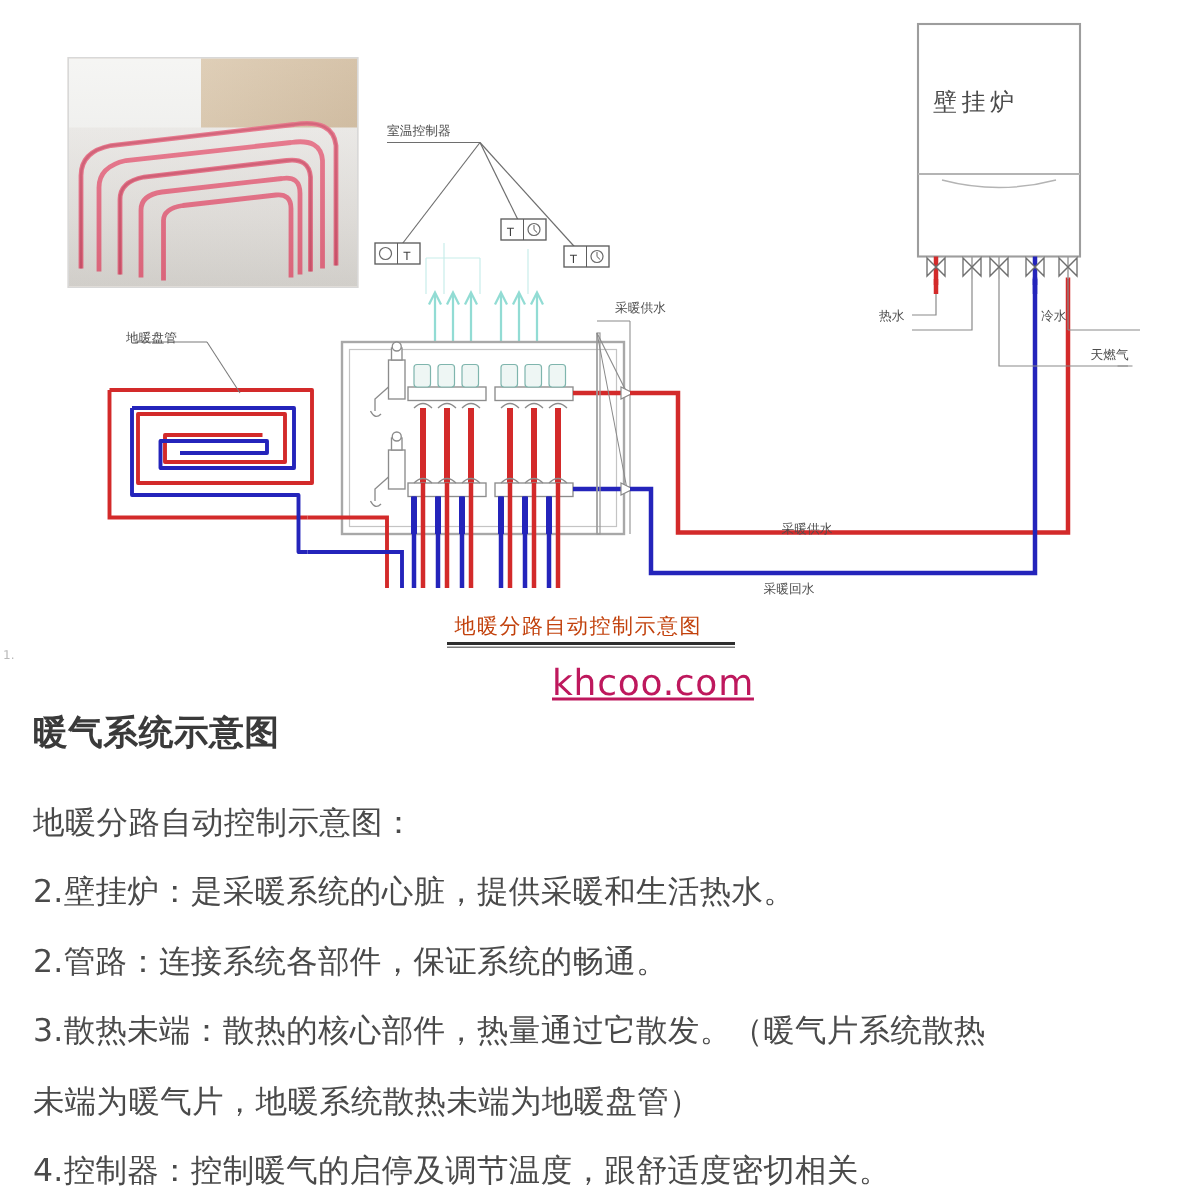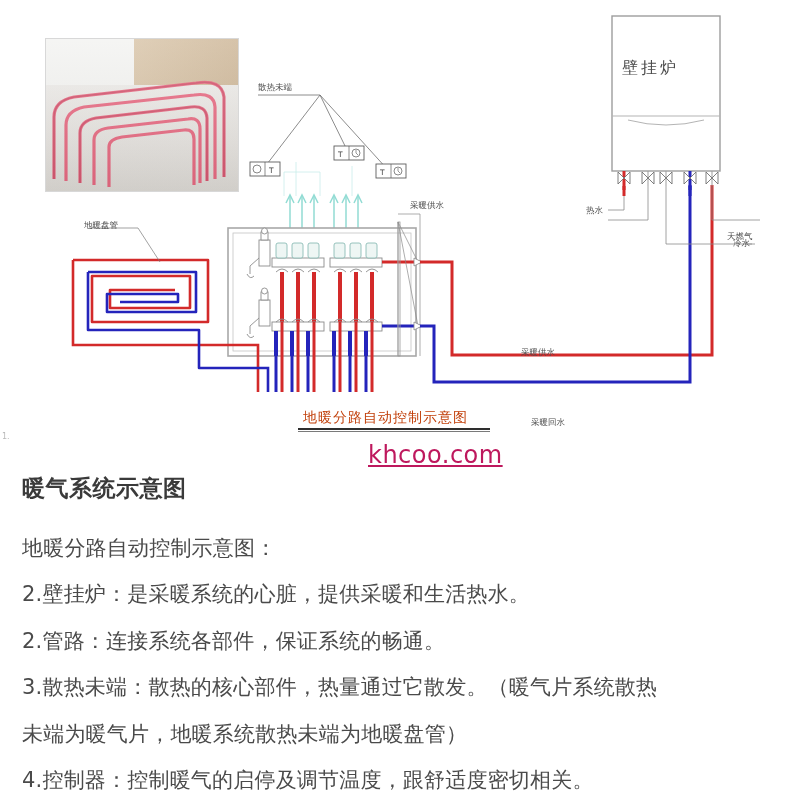--- a/index.html
+++ b/index.html
@@ -308,28 +308,28 @@
       <path d="M690 244 L755 244"></path>
       <line x1="745" y1="244" x2="752" y2="244"></line>
     </g>
 
     <g>
       <line x1="624" y1="186" x2="624" y2="196" stroke="#d32a2a" stroke-width="3"></line>
       <line x1="690" y1="186" x2="690" y2="196" stroke="#2424bb" stroke-width="3"></line>
     </g>
   </svg>
 
-  <div class="lbl" style="left:258px;top:82px;">散热未端</div>
+  <div class="lbl" style="left:258px;top:82px;">室温控制器</div>
   <div class="lbl" style="left:84px;top:220px;text-align:right;">地暖盘管</div>
   <div class="lbl" style="left:410px;top:200px;">采暖供水</div>
   <div class="lbl" style="left:586px;top:205px;">热水</div>
-  <div class="lbl" style="left:733px;top:205px;margin-top:33px;">冷水</div>
+  <div class="lbl" style="left:694px;top:205px;">冷水</div>
   <div class="lbl" style="left:727px;top:231px;">天燃气</div>
   <div class="lbl" style="left:521px;top:347px;">采暖供水</div>
-  <div class="lbl" style="left:531px;top:387px;margin-top:30px;">采暖回水</div>
+  <div class="lbl" style="left:509px;top:387px;">采暖回水</div>
 
   <div class="boiler-title">壁挂炉</div>
 
   <div class="caption-cn">地暖分路自动控制示意图</div>
   <div class="caption-rule"></div>
   <div class="caption-rule2"></div>
 </div>
 
 <div class="watermark">khcoo.com</div>
 <div class="edge-mark">1.</div>

